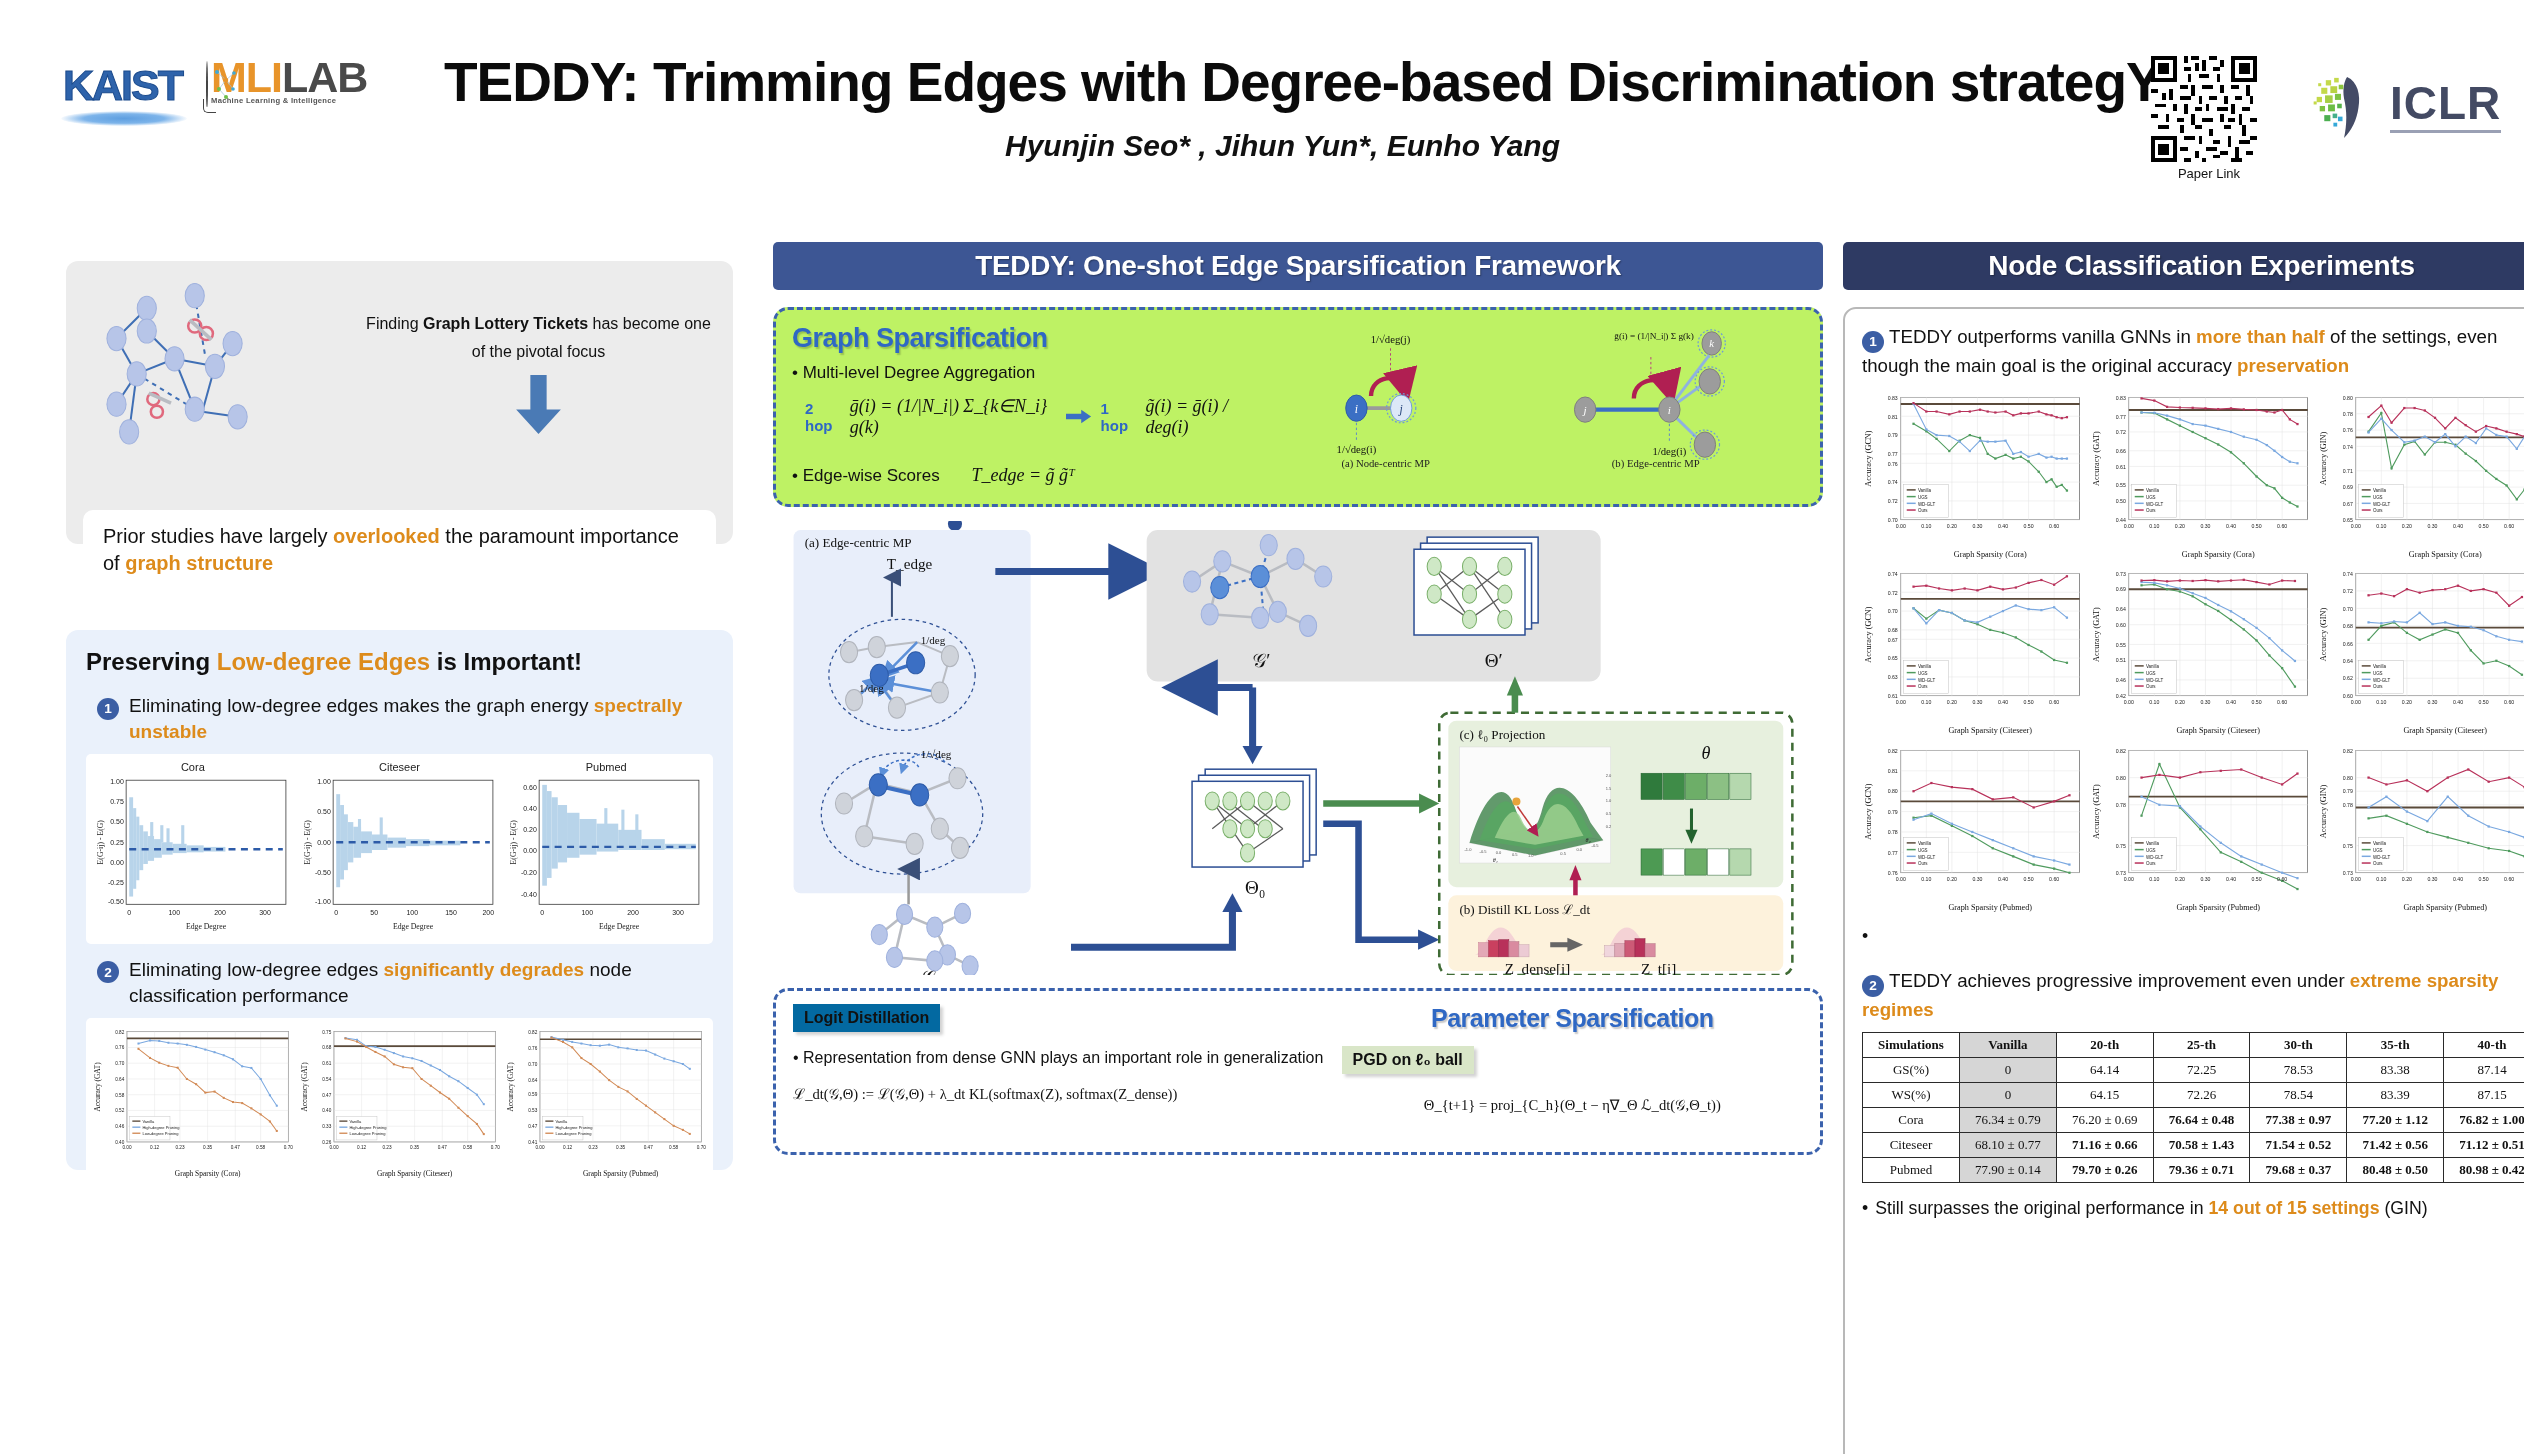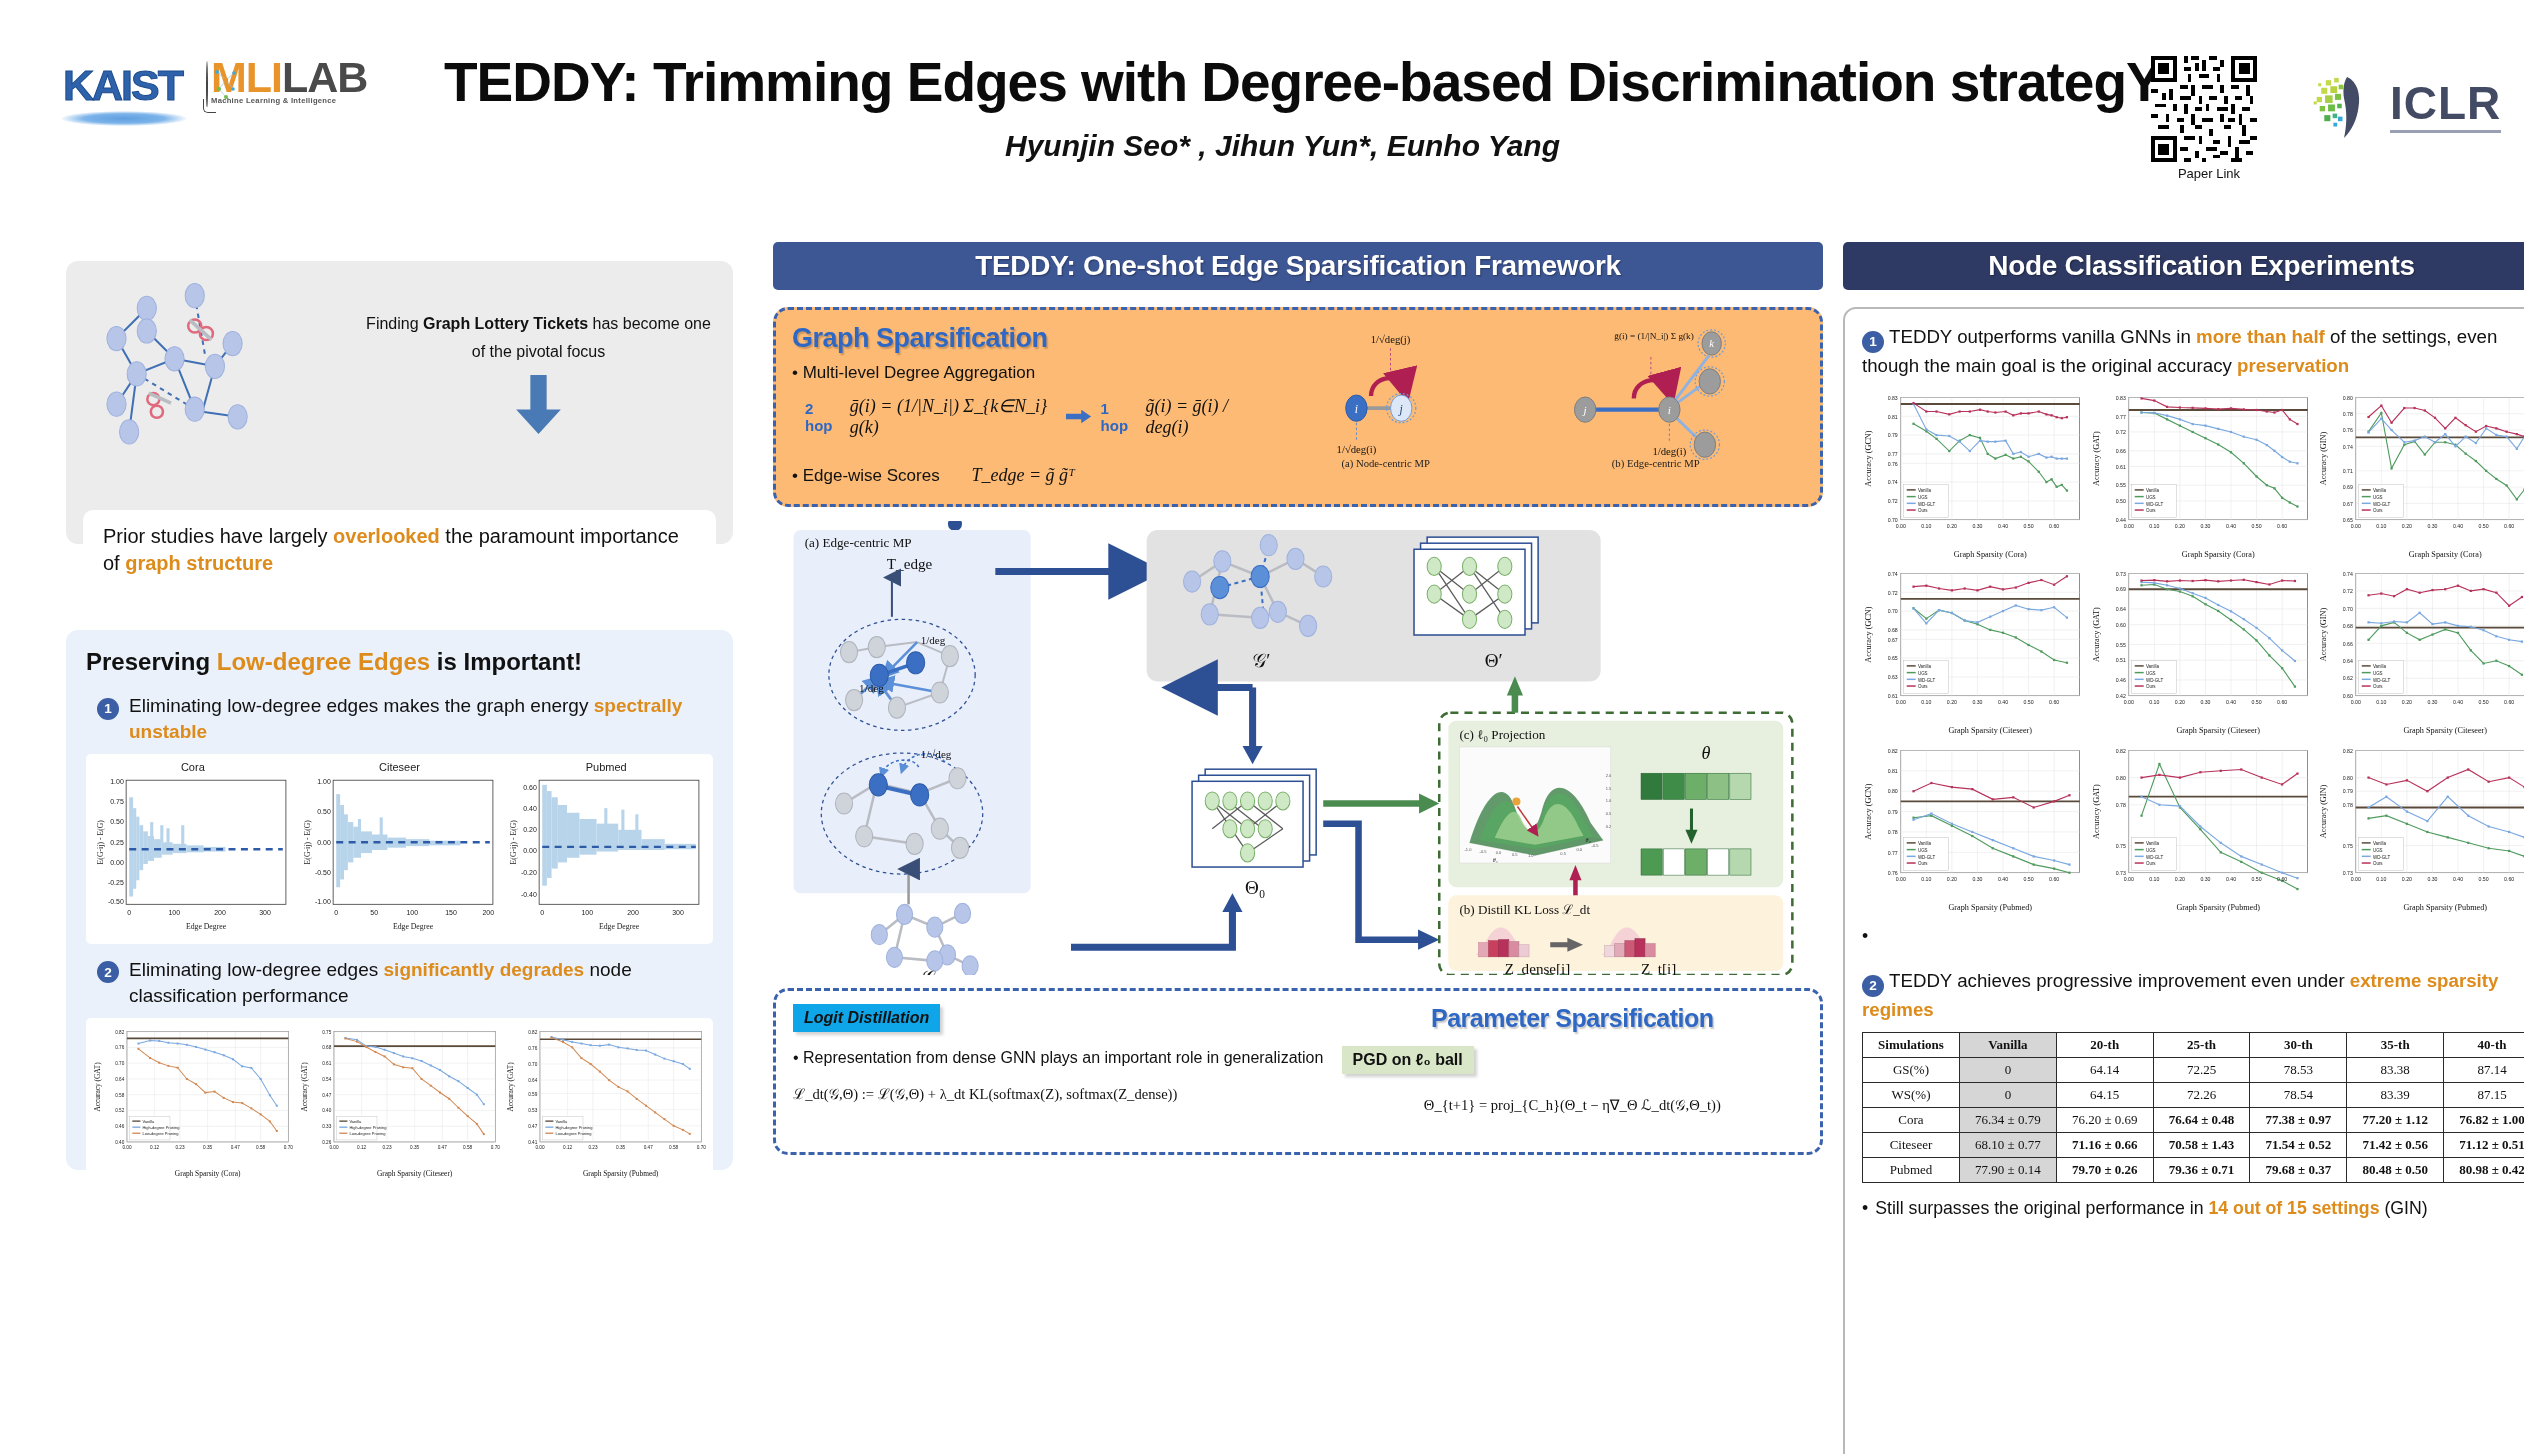--- a/index.html
+++ b/index.html
@@ -107,21 +107,21 @@
   }
   .nb-text { font-size:19px; line-height:26px; color:#111; }
   .figure-box { background:#fff; border-radius:5px; padding:7px 6px; margin:5px 0 13px 0; }
   .fig-row { display:flex; gap:5px; }
   .mini { flex:1; }
   .mini-title { text-align:center; font-size:11px; color:#222; margin-bottom:1px; }
   .mini svg { width:100%; display:block; }
 
   
   .dash-panel {
-    margin-top:17px; border:3px dashed #3b62ad; border-radius:15px; background:#fdba74;
+    margin-top:17px; border:3px dashed #3b62ad; border-radius:15px; background:#bef264;
     padding:13px 16px;
   }
   .gs-title {
     font-size:27px; font-weight:bold; color:#2f68c4; letter-spacing:-0.5px;
     text-shadow:1.5px 1.5px 1.5px rgba(0,0,0,.20); margin-bottom:9px;
   }
   .mid-split { display:flex; gap:7px; }
   .mid-left-col { width:470px; }
   .mid-right-col { flex:1; position:relative; }
   .bullet-line { font-size:17px; color:#111; margin:3px 0 5px 0; }
@@ -130,21 +130,21 @@
 
   .flow { position:relative; margin-top:14px; height:454px; }
   .flow svg { position:absolute; inset:0; }
 
   .bottom-panel {
     margin-top:13px; border:3px dashed #3b62ad; border-radius:15px; background:#fff;
     padding:13px 17px; height:167px; display:flex; gap:13px;
   }
   .tagbox { display:inline-block; padding:5px 11px; font-size:16px; font-weight:bold; color:#111;
             box-shadow:3px 3px 3px rgba(0,0,0,.18); }
-  .tag-yellow { background:#0ea5e9;font-style:italic; }
+  .tag-yellow { background:#0369a1; }
   .tag-green  { background:#d9e6c8; }
   .ps-title {
     font-size:25px; font-weight:bold; color:#2f68c4; letter-spacing:-0.5px;
     text-shadow:1.5px 1.5px 1.5px rgba(0,0,0,.22); text-align:center;
   }
   .small-eq { font-family:"Liberation Serif", serif; font-size:14.6px; color:#111; }
 
   
   .res-card {
     margin-top:17px; background:#fff; border:2px solid #b8b8b8; border-radius:13px;

